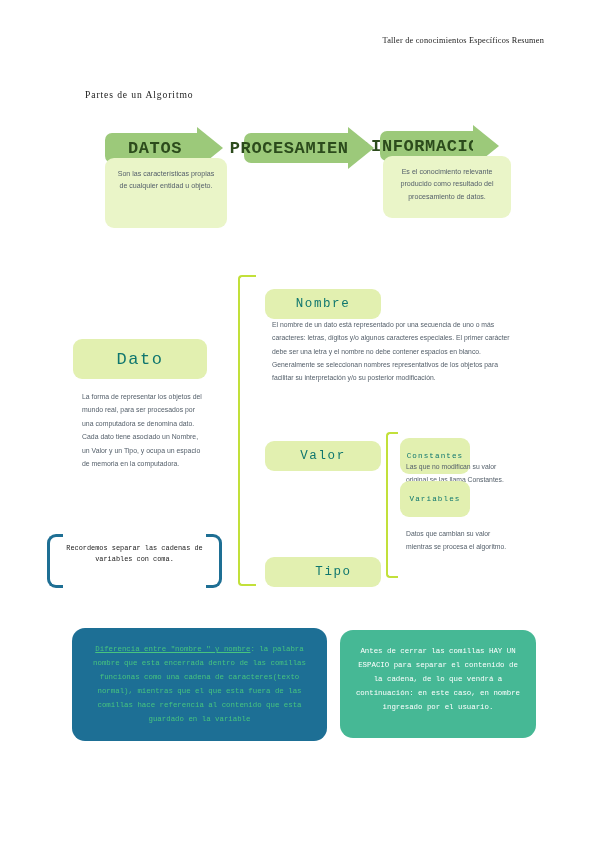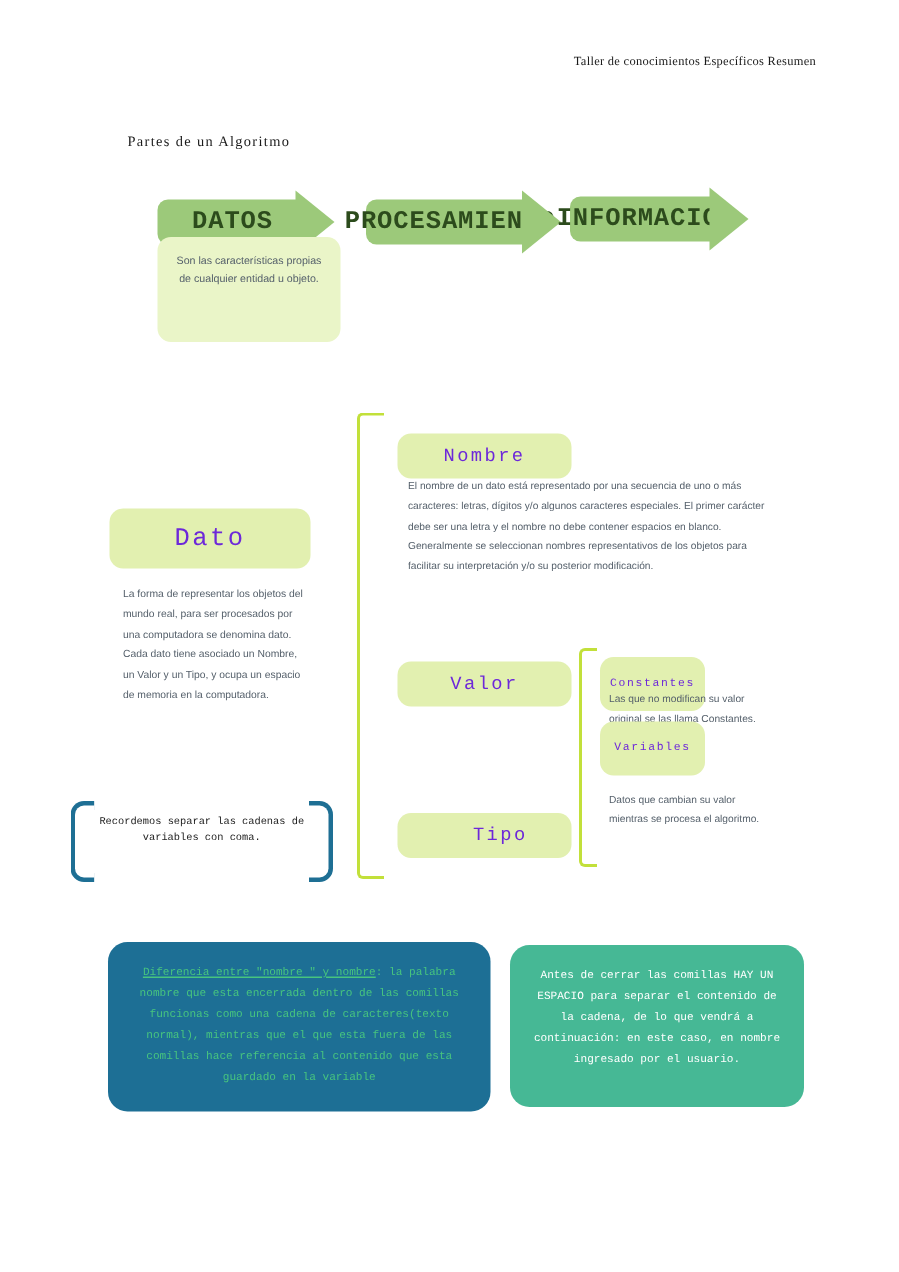--- a/index.html
+++ b/index.html
@@ -61,21 +61,21 @@
   }
 
   
   .pill{
     background:#e2f0b0;border-radius:9px;
     display:flex;align-items:center;justify-content:center;
     box-sizing:border-box;
   }
   .pill-label{
     font-family:"Liberation Mono", monospace;
-    color:#6d28d9;letter-spacing:1.6px;white-space:nowrap;
+    color:#0f766e;letter-spacing:1.6px;white-space:nowrap;
   }
   .dato-pill{position:absolute;left:73px;top:339px;width:134px;height:40px;}
   .dato-pill .pill-label{font-size:17px;}
   .dato-text{
     position:absolute;left:82px;top:390px;width:122px;
     font-size:6.9px;line-height:1.95;color:#55606b;
   }
 
   
   .bracket{position:absolute;border:2.3px solid #c2e03a;}
@@ -86,21 +86,21 @@
   .bracket-sub{
     left:386px;top:432px;width:10px;height:142px;
     border-right:none;border-radius:4px 0 0 4px;
   }
 
   
   .nvt-pill{position:absolute;height:30px;width:116px;}
   .nvt-pill .pill-label{font-size:12.5px;}
   .pill-nombre{left:265px;top:289px;}
   .pill-valor{left:265px;top:441px;}
-  .pill-tipo{left:265px;top:542px;padding-left:21px;}
+  .pill-tipo{left:265px;top:557px;padding-left:21px;}
   .nvt-text{
     position:absolute;left:272px;top:318px;width:238px;
     font-size:6.8px;line-height:1.95;color:#55606b;
   }
 
   
   .sub-pill{position:absolute;height:36px;width:70px;}
   .sub-pill .pill-label{font-size:7.6px;letter-spacing:1.1px;}
   .pill-constantes{left:400px;top:438px;}
   .pill-variables{left:400px;top:481px;}
@@ -173,20 +173,23 @@
   </div>
 
   <div class="arrow-group" style="left:380px;top:131px;">
     <div class="arrow-body">
       <div class="arrow-rect" style="width:101px;">
         <span class="arrow-label">INFORMACION</span>
       </div>
       <div class="arrow-head"></div>
     </div>
   </div>
+  <div class="arrow-card" style="position:absolute;left:383px;top:156px;width:128px;height:62px;">
+    <span>Es el conocimiento relevante producido como resultado del procesamiento de datos.</span>
+  </div>
 
   <div class="pill dato-pill">
     <span class="pill-label">Dato</span>
   </div>
   <div class="dato-text">La forma de representar los objetos del mundo real, para ser procesados por una computadora se denomina dato. Cada dato tiene asociado un Nombre, un Valor y un Tipo, y ocupa un espacio de memoria en la computadora.</div>
 
   <div class="bracket bracket-main"></div>
   <div class="bracket bracket-sub"></div>
 
   <div class="pill nvt-pill pill-nombre">

